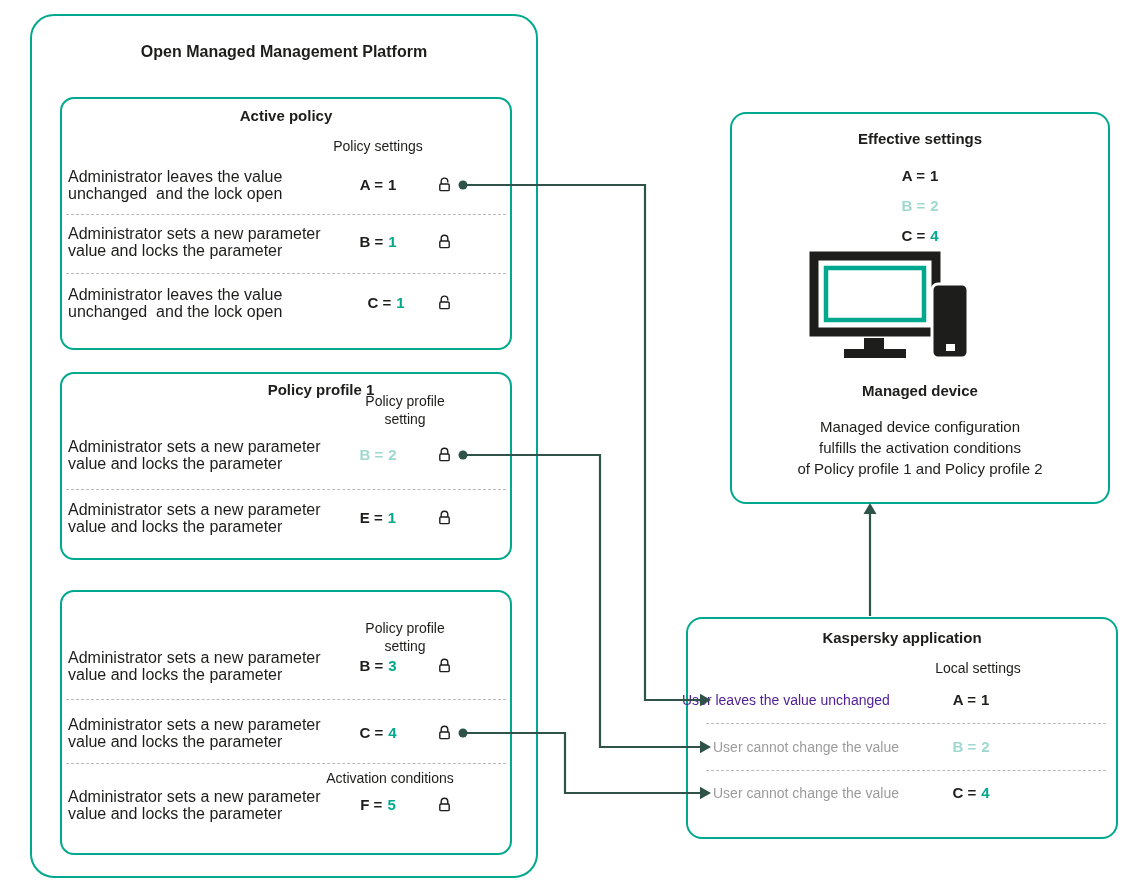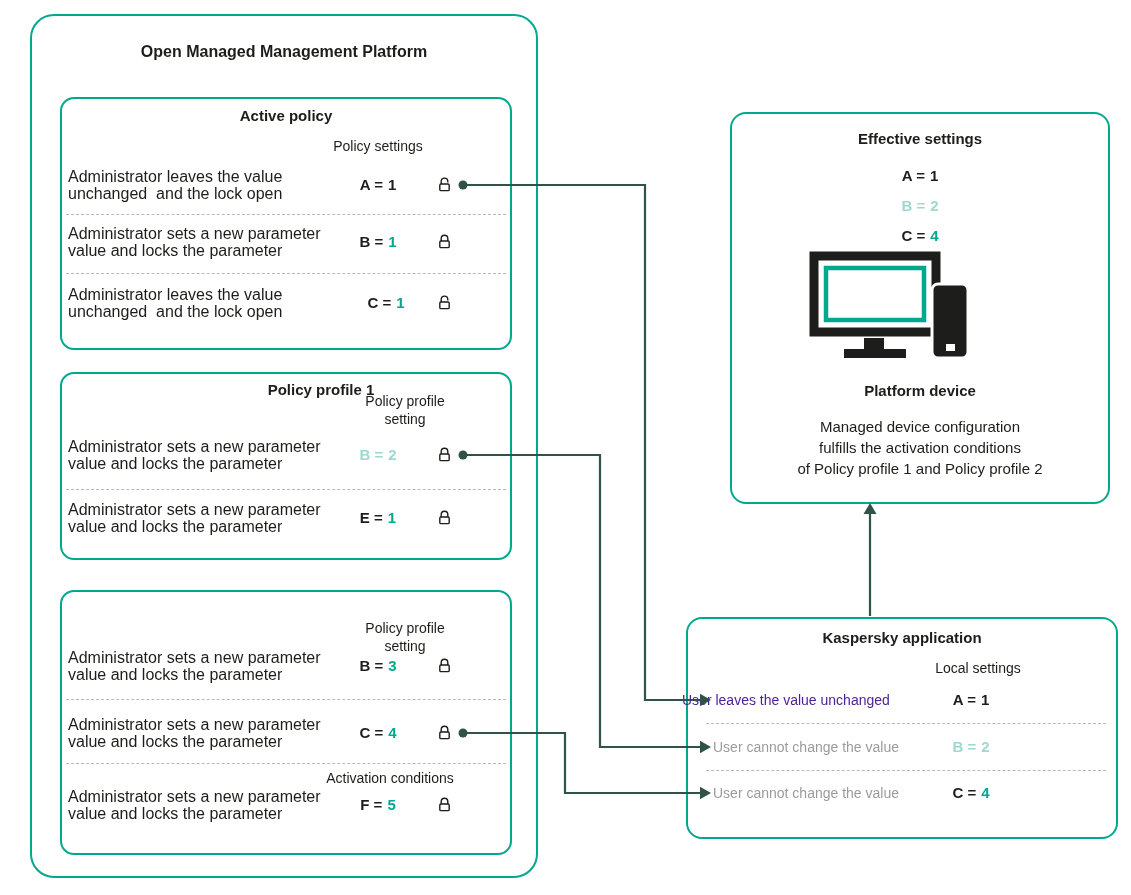--- a/index.html
+++ b/index.html
@@ -157,21 +157,21 @@
 
   <svg class="device" style="left:808px;top:250px" width="170" height="114" viewBox="0 0 170 114">
     <rect class="mon-frame" x="6" y="6" width="122" height="76"></rect>
     <rect class="mon-screen" x="18" y="18" width="98" height="52"></rect>
     <rect class="f-black" x="56" y="88" width="20" height="11"></rect>
     <rect class="f-black" x="36" y="99" width="62" height="9"></rect>
     <rect class="phone-body" x="124" y="34" width="36" height="74" rx="6"></rect>
     <rect class="f-white" x="138" y="94" width="9" height="7"></rect>
   </svg>
 
-  <div class="center-block title" style="top:382px">Platform device</div>
+  <div class="center-block title" style="top:382px">Managed device</div>
   <div class="center-block desc" style="top:416px">Managed device configuration
 fulfills the activation conditions
 of Policy profile 1 and Policy profile 2</div>
 
   <div class="box" style="left:686px;top:617px;width:432px;height:222px"></div>
   <div class="title" style="left:686px;top:629px;width:432px">Kaspersky application</div>
   <div class="col-label" style="left:908px;top:659px;width:140px">Local settings</div>
 
   <div class="krow-text" style="left: 682px; top: 691px; color: #4c1d95;">User leaves the value unchanged</div>
   <div class="k-val" style="left:936px;top:691px"><span style="color: rgb(29, 29, 27);">A =</span><span class="num" style="color: rgb(29, 29, 27);">1</span></div>

